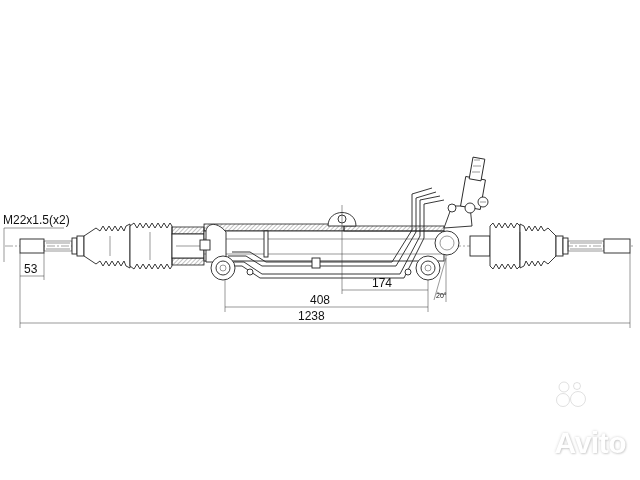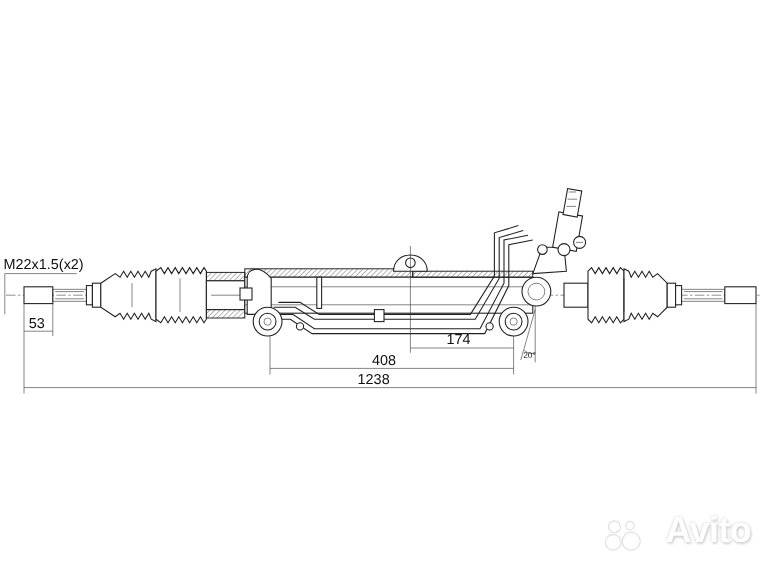--- a/index.html
+++ b/index.html
@@ -5,21 +5,21 @@
   html, body { margin:0; padding:0; background:#ffffff; }
   body { width:640px; height:480px; position:relative; overflow:hidden; font-family:"Liberation Sans", sans-serif; }
   #drawing { position:absolute; left:0; top:0; width:640px; height:480px; }
   .dim-text { font-family:"Liberation Sans", sans-serif; font-size:12px; fill:#111; }
   .angle-text { font-family:"Liberation Sans", sans-serif; font-size:7px; fill:#111; }
   .ln { stroke:#222; stroke-width:0.9; fill:none; }
   .thin { stroke:#333; stroke-width:0.5; fill:none; }
   .center { stroke:#444; stroke-width:0.5; fill:none; stroke-dasharray:8 2 2 2; }
   .body { stroke:#222; stroke-width:0.9; fill:#fff; }
   .hatch { stroke:#222; stroke-width:0.8; fill:url(#hatchPat); }
-  .watermark { position:absolute; right:14px; bottom:20px; display:flex; align-items:flex-end; gap:18px; }
+  .watermark { position:absolute; right:14px; bottom:20px; display:flex; align-items:flex-start; gap:18px;flex-direction:column; }
   .wm-text { font-family:"Liberation Sans", sans-serif; font-weight:bold; font-size:30px; color:#fff;
     text-shadow: 0 0 3px rgba(0,0,0,0.18), 1px 1px 2px rgba(0,0,0,0.12); letter-spacing:-0.5px; }
 </style>
 </head>
 <body>
 
 <svg id="drawing" viewBox="0 0 640 480" xmlns="http://www.w3.org/2000/svg">
   <defs>
     <pattern id="hatchPat" width="3" height="3" patternUnits="userSpaceOnUse" patternTransform="rotate(45)">
       <line x1="0" y1="0" x2="0" y2="3" stroke="#333" stroke-width="0.6"></line>

